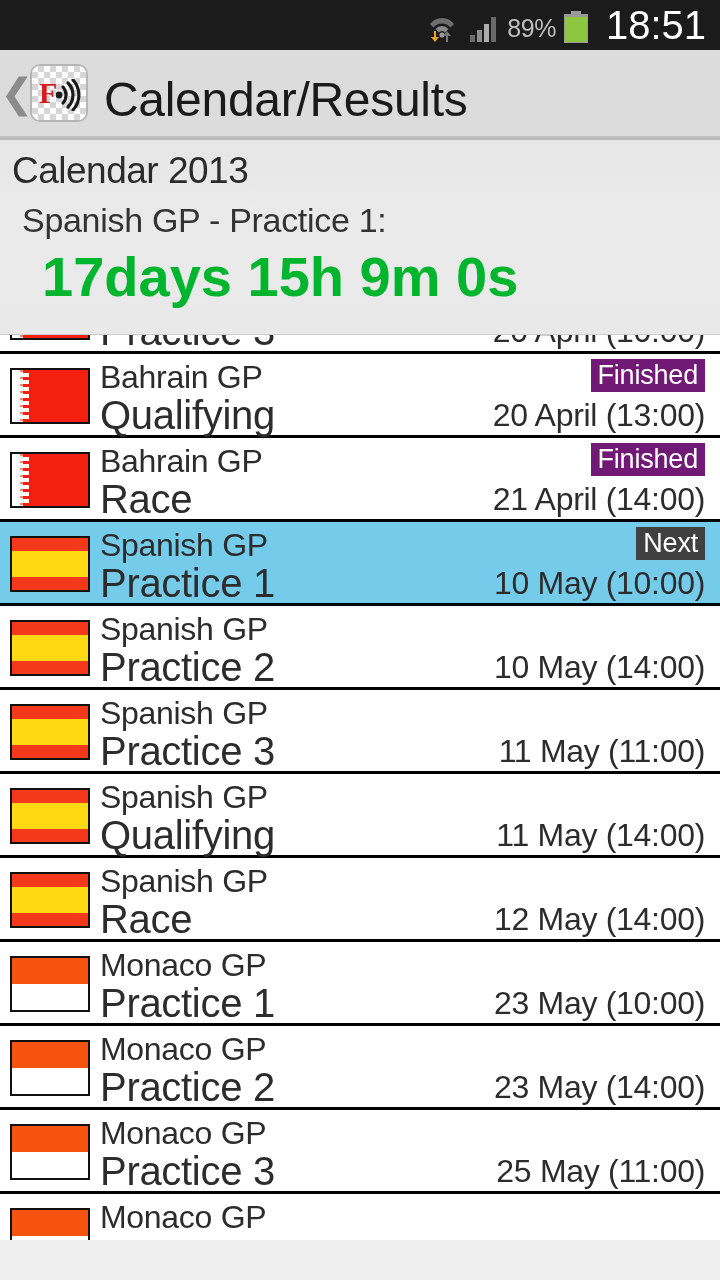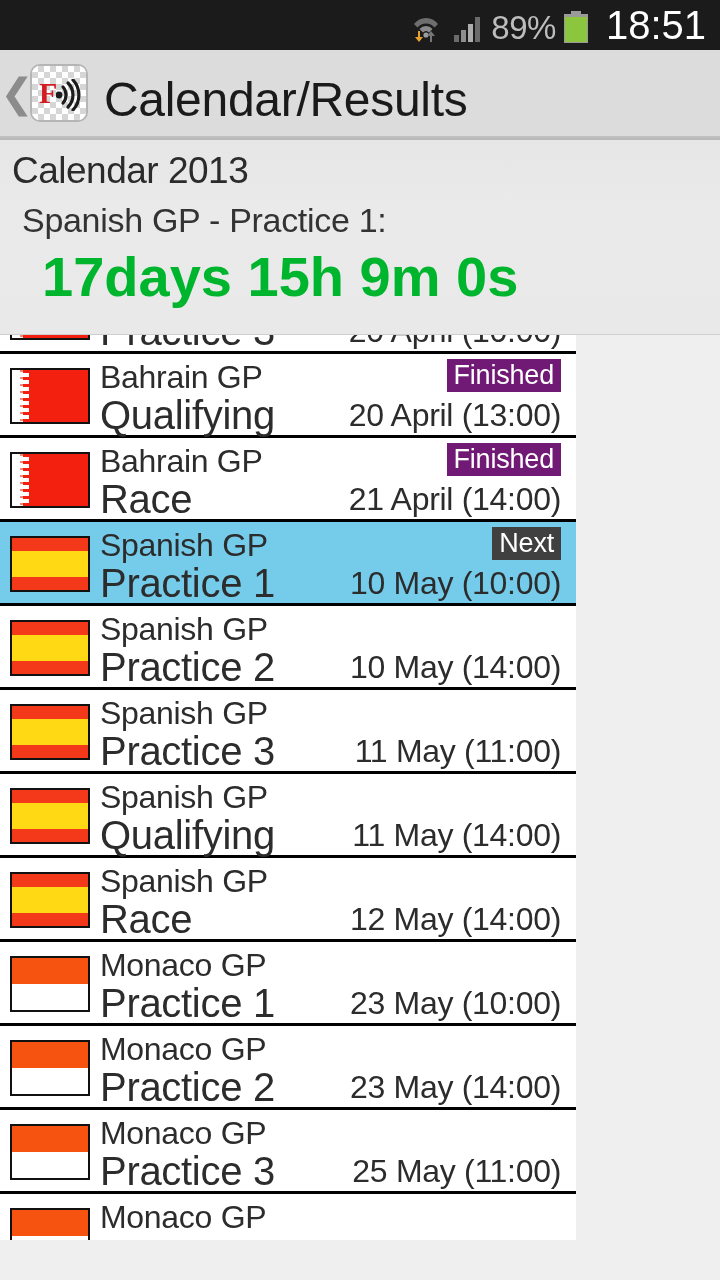--- a/index.html
+++ b/index.html
@@ -14,21 +14,21 @@
   
   .statusbar{
     height:50px; background:#1B1B1B; position:relative;
     display:flex; align-items:center; justify-content:flex-end;
     padding-right:14px;
   }
   .sb-right{ display:flex; align-items:flex-end; gap:8px; }
   .wifi-wrap{ position:relative; width:38px; height:34px; }
   .sig-wrap{ width:30px; height:30px; position:relative; }
   .batt-pct{
-    color:#BDBDBD; font-size:33px; letter-spacing:-.5px;
+    color:#BDBDBD; font-size:25px; letter-spacing:-.5px;
     line-height:30px; font-family:"Liberation Sans", sans-serif;
   }
   .batt{
     width:24px; height:32px; position:relative;
   }
   .batt .cap{
     position:absolute; top:0; left:7px; width:10px; height:4px; background:#9A9A9A;
   }
   .batt .body{
     position:absolute; top:3px; left:0; width:24px; height:29px;
@@ -157,21 +157,21 @@
     position:absolute; right:15px; top:5px;
     font-size:27px; line-height:33px; padding:0 7px;
     color:#FFFFFF; letter-spacing:-.2px;
   }
   .badge.finished{ background:#701a75;text-align:right; }
   .badge.next{ background:#404040; }
   .list-clip{
     position:absolute; top:334px; left:0; width:720px; height:906px;
     overflow:hidden;
   }
-  .rows-holder{ position:absolute; top:-64px; left:0; width:576px; }
+  .rows-holder{ position:absolute; top:-64px; left:0; width:720px; }
 </style>
 </head>
 <body>
 
 <div id="app">
 
   <div class="statusbar">
     <div class="sb-right">
 
       <div class="wifi-wrap">

